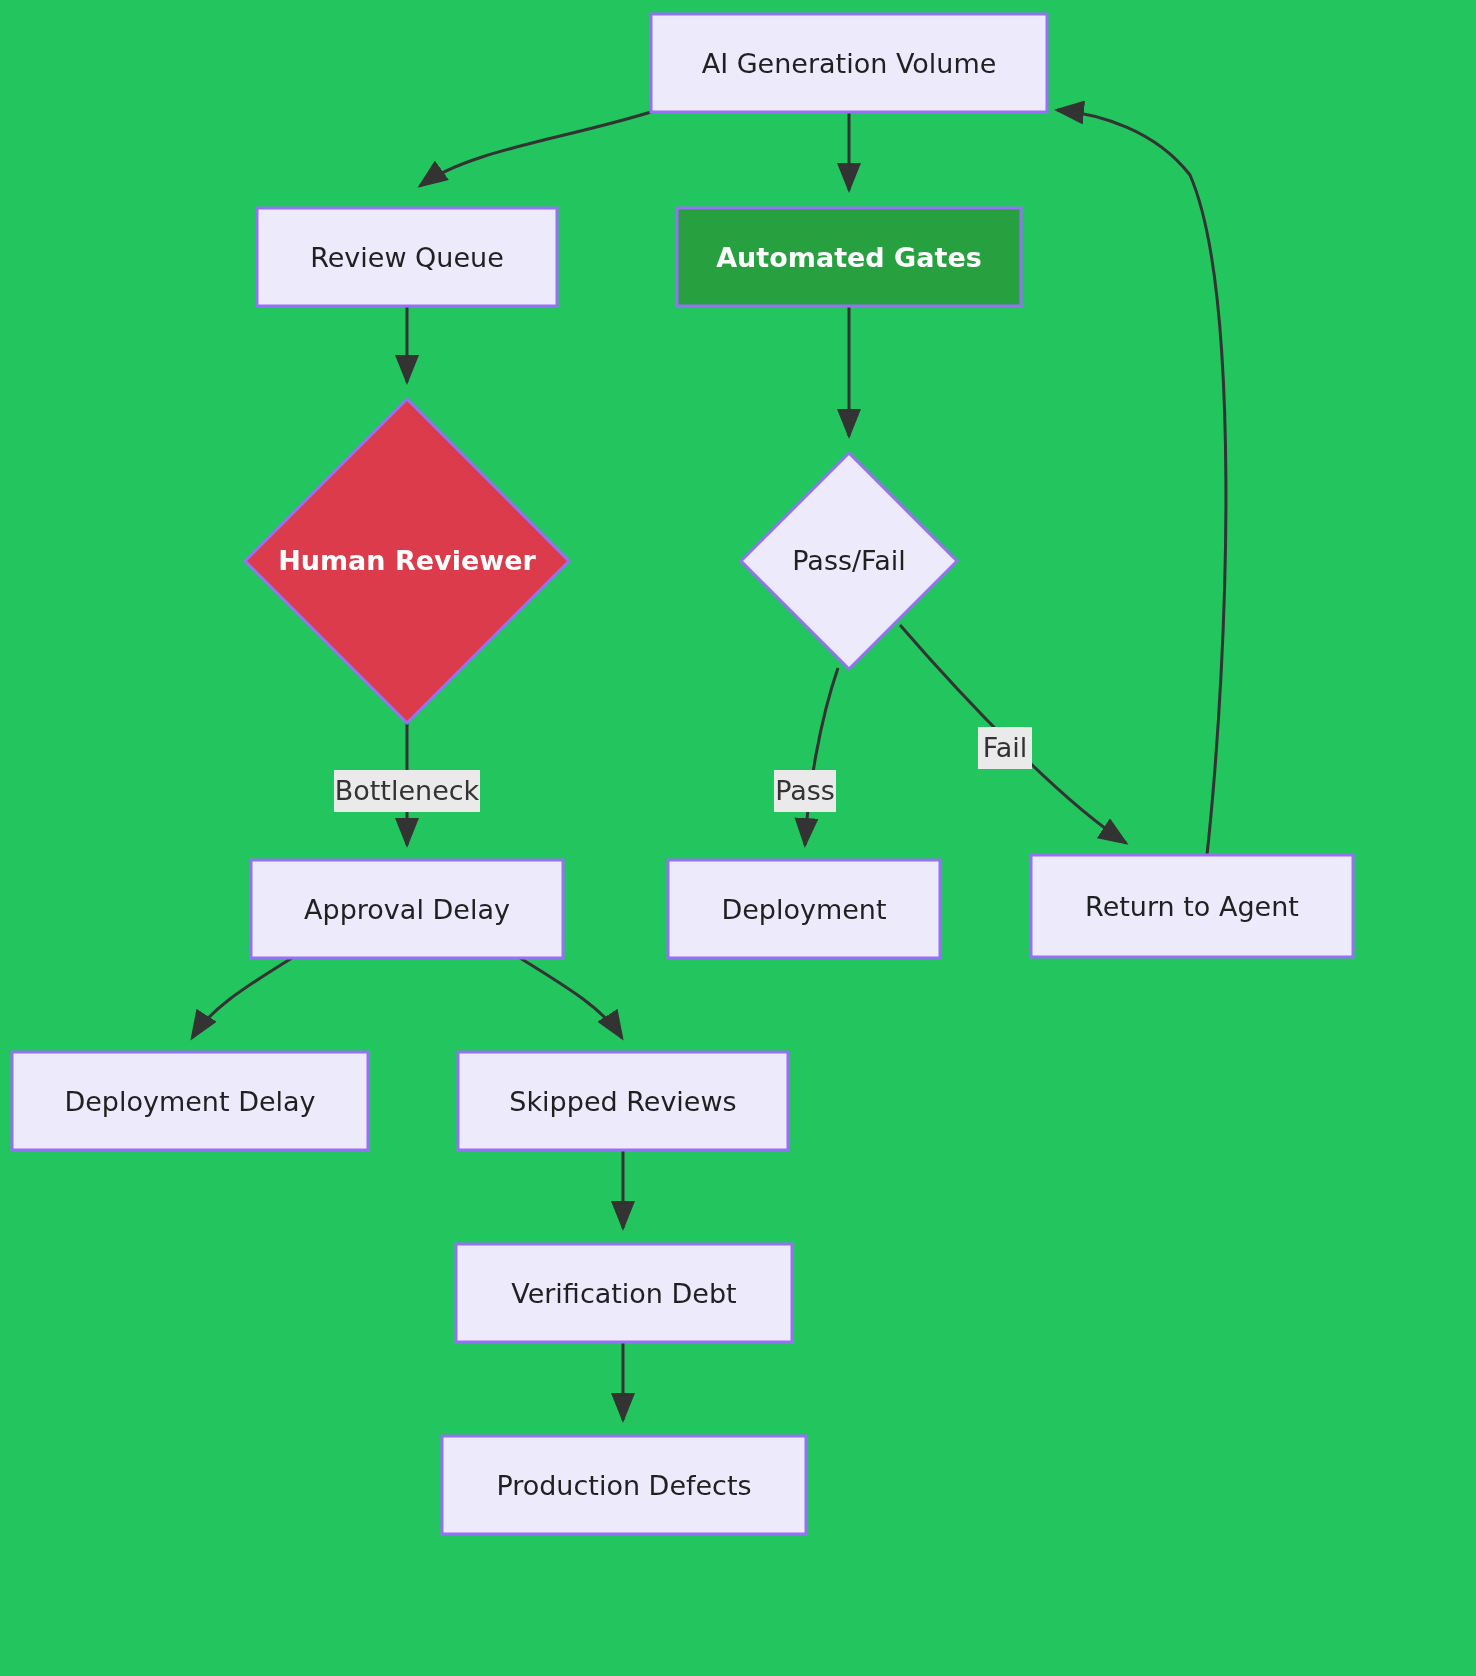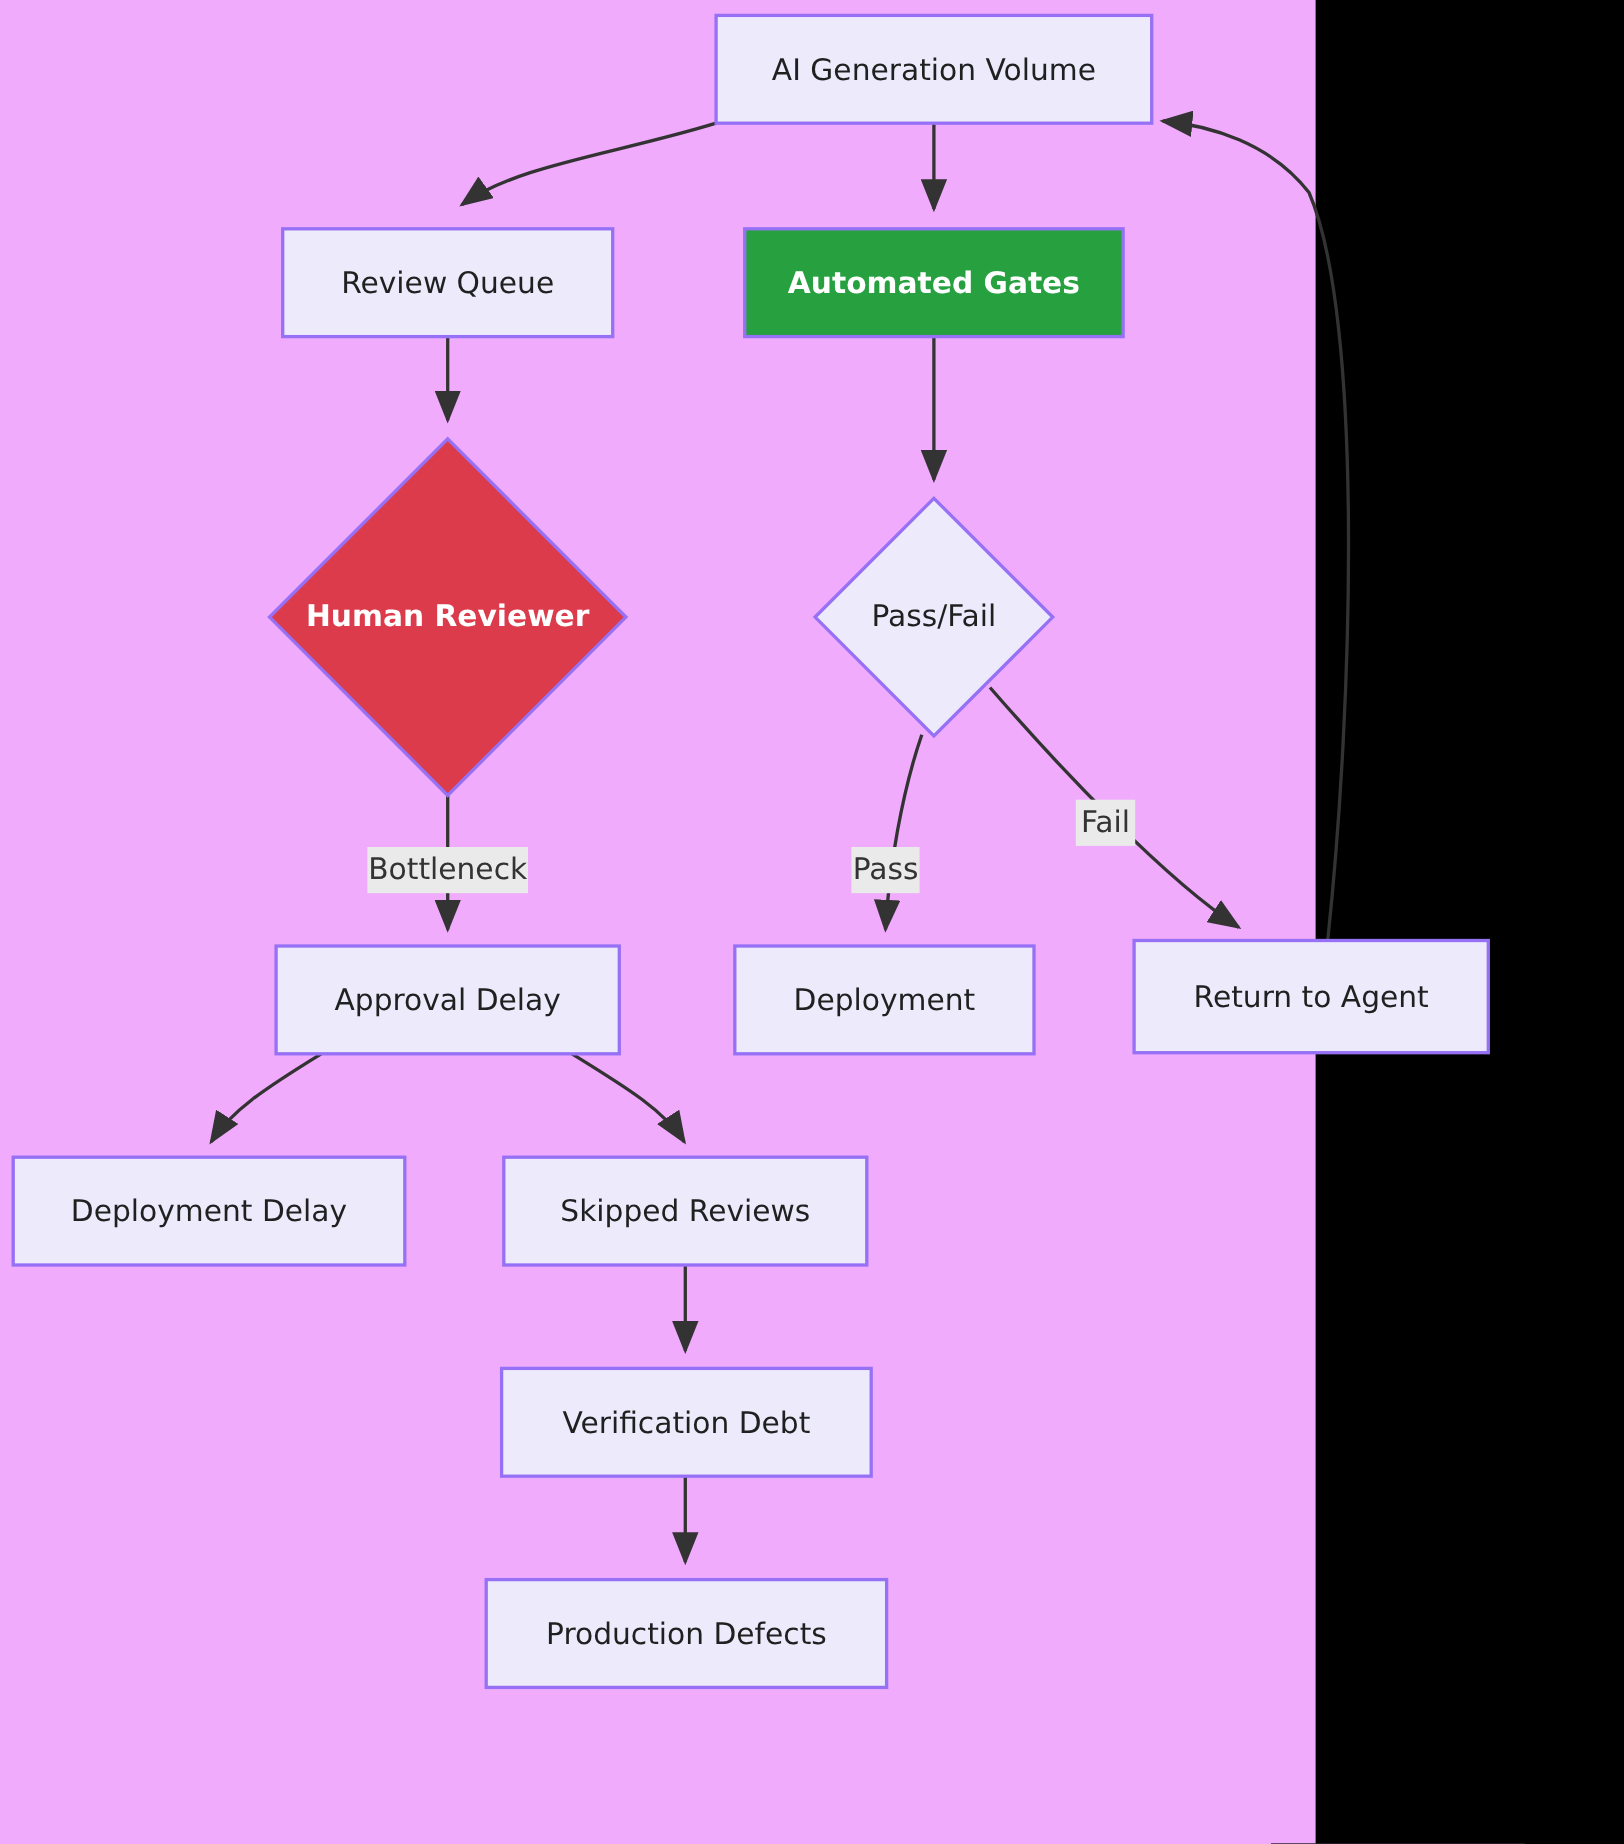--- a/index.html
+++ b/index.html
@@ -8,23 +8,23 @@
     background: #000000;
   }
   body {
     width: 1476px;
     height: 1676px;
     overflow: hidden;
     font-family: "DejaVu Sans", sans-serif;
   }
   #diagram-root {
     position: relative;
-    width: 1196px;
+    width: 1476px;
     height: 1676px;
-    background: #f0abfc;
+    background: #22c55e;
   }
   svg#flowchart {
     display: block;
     width: 1476px;
     height: 1676px;
   }
   .node-rect {
     fill: #ECEAFB;
     stroke: #9771F5;
     stroke-width: 3px;

